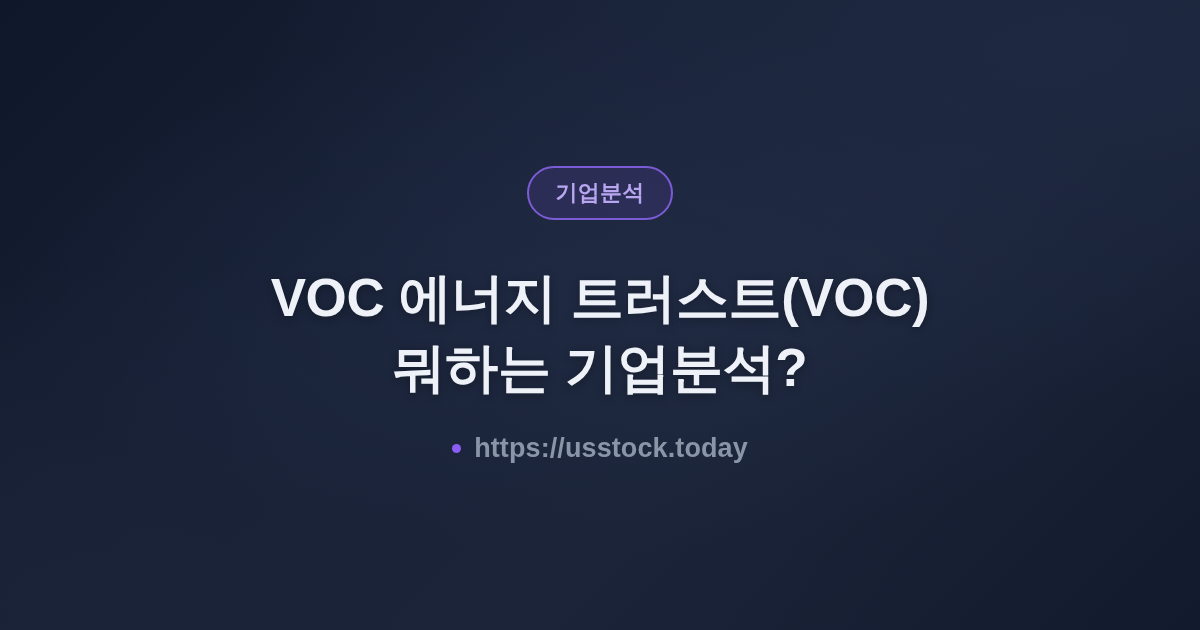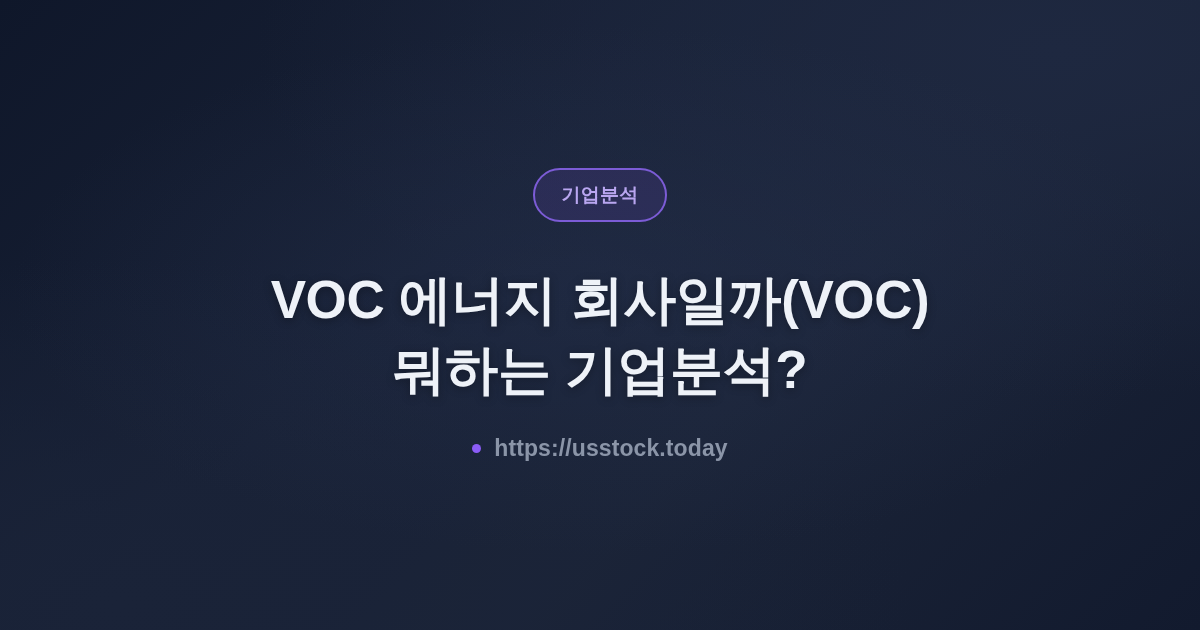--- a/index.html
+++ b/index.html
@@ -52,21 +52,21 @@
   .category-badge {
     display: inline-flex;
     align-items: center;
     justify-content: center;
     height: 50px;
     padding: 0 27px;
     border: 2px solid #7c5cd6;
     border-radius: 999px;
     background: rgba(99, 72, 180, 0.20);
     color: #b9a6f0;
-    font-size: 19px;
+    font-size: 22px;
     font-weight: bold;
     letter-spacing: 0.2px;
     line-height: 1;
     margin-bottom: 43px;
   }
 
   .title {
     color: #eef2f8;
     font-size: 53px;
     font-weight: bold;
@@ -81,21 +81,21 @@
     white-space: nowrap;
   }
 
   .site-url {
     display: flex;
     align-items: center;
     justify-content: center;
     gap: 13px;
     margin-top: 30px;
     color: #8b95a8;
-    font-size: 23px;
+    font-size: 27px;
     font-weight: bold;
     letter-spacing: 0.1px;
   }
 
   .url-bullet {
     width: 9px;
     height: 9px;
     border-radius: 50%;
     background: #8b5cf6;
     flex: none;
@@ -103,21 +103,21 @@
 </style>
 </head>
 <body>
 
 <div class="og-card">
   <div class="content">
 
     <div class="category-badge">기업분석</div>
 
     <h1 class="title">
-      <span class="title-line">VOC 에너지 회사일까(VOC)</span>
+      <span class="title-line">VOC 에너지 트러스트(VOC)</span>
       <span class="title-line">뭐하는 기업분석?</span>
     </h1>
 
     <div class="site-url">
       <span class="url-bullet"></span>
       <span>https://usstock.today</span>
     </div>
 
   </div>
 </div>

